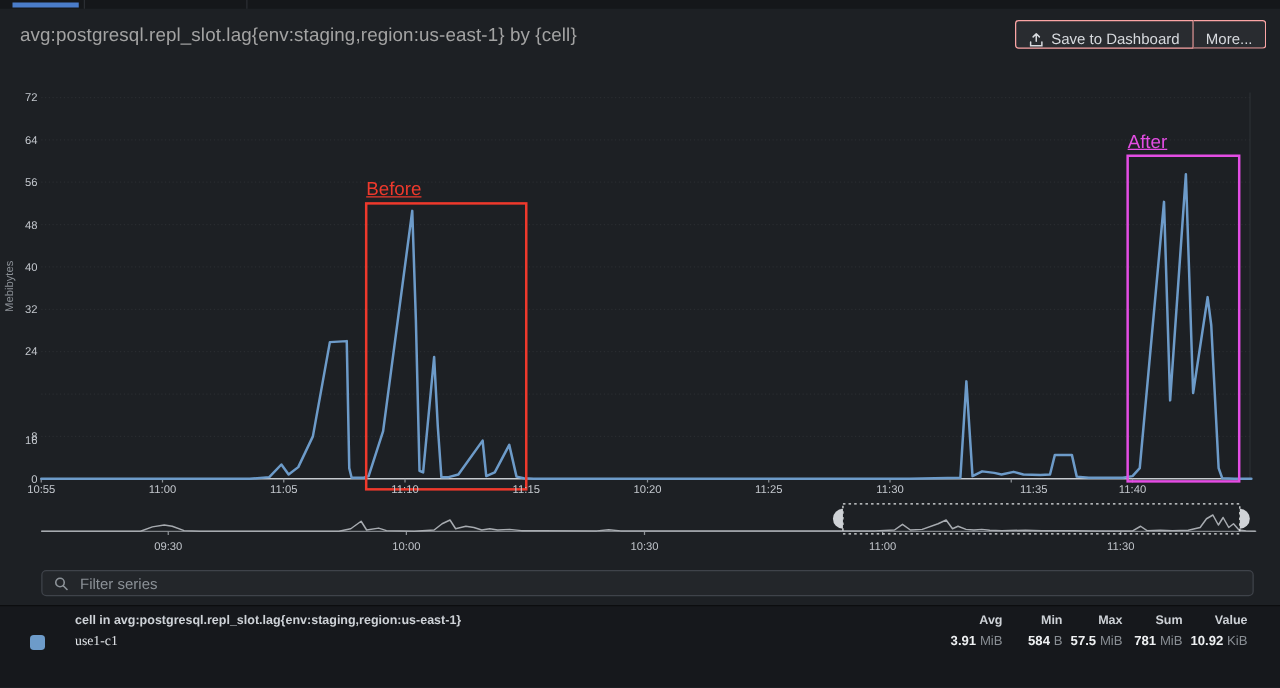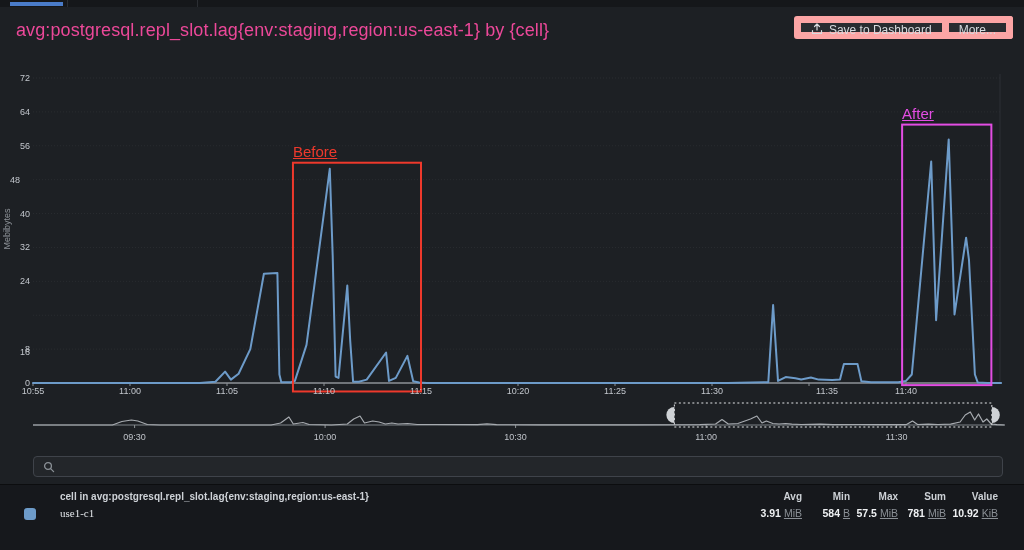--- a/index.html
+++ b/index.html
@@ -4,24 +4,24 @@
 <style>
   html,body{margin:0;padding:0;background:#1d2024;}
   .stage{position:relative;width:1024px;height:550px;background:#1d2024;overflow:hidden;
          font-family:"Liberation Sans",sans-serif;-webkit-font-smoothing:antialiased;}
   
   .topstrip{position:absolute;left:0;top:0;width:1024px;height:7px;background:#15171a;}
   .tab-indicator{position:absolute;left:10px;top:2px;width:53px;height:4px;background:#4a7cc9;}
   .tab-sep{position:absolute;top:0;width:1px;height:7px;background:#2b2e33;}
   .s1{left:67px}.s2{left:197px}
   
-  .page-title{position:absolute;left:16px;top:20px;font-size:18px;color:#ec4899;letter-spacing:.1px;}
+  .page-title{position:absolute;left:16px;top:20px;font-size:15px;color:#a3a3a3;letter-spacing:.1px;}
   .btn-group{position:absolute;right:11px;top:16px;display:flex;}
-  .btn{display:flex;align-items:flex-start;gap:6px;height:23px;padding:0 10px;background:#292c30;
-       border:7px solid #fca5a5;color:#d7dade;font-size:12px;font-family:inherit;cursor:pointer;}
+  .btn{display:flex;align-items:flex-end;gap:6px;height:23px;padding:0 10px;background:#292c30;
+       border:1px solid #fca5a5;color:#d7dade;font-size:12px;font-family:inherit;cursor:pointer;}
   .btn-left{border-radius:3px 0 0 3px;}
   .btn-right{border-radius:0 3px 3px 0;border-left:none;}
   
   svg#gfx{position:absolute;left:0;top:0;}
   .ylabel{position:absolute;left:-28px;top:224px;width:70px;text-align:center;font-size:9px;color:#8d9298;
           transform:rotate(-90deg);}
   .ytick{position:absolute;left:0;width:30px;text-align:right;font-size:9px;color:#c3c7cd;}
   .xtick{position:absolute;top:386px;font-size:9px;color:#c3c7cd;transform:translateX(-50%);white-space:nowrap;}
   .mtick{position:absolute;top:432px;font-size:9px;color:#bfc3c9;transform:translateX(-50%);white-space:nowrap;}
   .ann-label{position:absolute;font-size:15px;white-space:nowrap;text-decoration:underline;}
@@ -48,21 +48,21 @@
   .legend-title{position:absolute;left:60px;top:6px;font-size:10px;font-weight:bold;color:#ced2d7;}
   .legend-cols{position:absolute;right:26px;top:6px;display:flex;}
   .legend-cols div{width:48px;text-align:right;font-size:10px;font-weight:bold;color:#cdd1d6;}
   .legend-cols div:last-child{width:52px;}
   .legend-row-name{position:absolute;left:60px;top:22px;font-size:11px;color:#e2e5e9;font-family:Liberation Serif, serif;}
   .swatch{position:absolute;left:24px;top:23px;width:12px;height:12px;border-radius:3px;cursor:pointer;}
   .legend-vals{position:absolute;right:26px;top:22px;display:flex;}
   .legend-vals div{width:48px;text-align:right;font-size:10.5px;white-space:nowrap;}
   .legend-vals div:last-child{width:52px;}
   .num{font-weight:bold;color:#eef0f2;}
-  .unit{color:#8a8f95;margin-left:3px;text-decoration:underline;}
+  .unit{color:#8a8f95;margin-left:3px;}
 </style>
 </head>
 <body>
 
 <div class="stage">
   <div class="topstrip">
     <div class="tab-indicator"></div>
     <div class="tab-sep s1"></div>
     <div class="tab-sep s2"></div>
   </div>
@@ -120,21 +120,21 @@
     </svg>
 
   <div class="ylabel">Mebibytes</div>
   <div id="text-layer">
       <div class="ytick" style="top: 378px;">0</div>
       <div class="ytick" style="top: 344.111px;">8</div>
       <div class="ytick" style="top: 319px; margin-top: 28px;">16</div>
       <div class="ytick" style="top: 276.334px;">24</div>
       <div class="ytick" style="top: 242.445px;">32</div>
       <div class="ytick" style="top: 208.556px;">40</div>
-      <div class="ytick" style="top: 174.667px; text-align: center;">48</div>
+      <div class="ytick" style="top: 174.667px;">48</div>
       <div class="ytick" style="top: 140.778px;">56</div>
       <div class="ytick" style="top: 106.89px;">64</div>
       <div class="ytick" style="top: 73.0008px;">72</div>
       <div class="xtick" style="left: 33px;">10:55</div>
       <div class="xtick" style="left: 130px;">11:00</div>
       <div class="xtick" style="left: 227px;">11:05</div>
       <div class="xtick" style="left: 324px;">11:10</div>
       <div class="xtick" style="left: 421px;">11:15</div>
       <div class="xtick" style="left: 518px;">10:20</div>
       <div class="xtick" style="left: 615px;">11:25</div>
@@ -148,20 +148,21 @@
       <div class="mtick" style="left: 515.6px;">10:30</div>
       <div class="mtick" style="left: 706.1px;">11:00</div>
       <div class="mtick" style="left: 896.6px;">11:30</div>
     </div>
 
   <div class="filter-box">
     <svg width="12" height="12" viewBox="0 0 12 12">
       <circle cx="5" cy="5" r="3.4" stroke="#8b9197" stroke-width="1.3" fill="none"></circle>
       <path d="M7.6 7.6 L10.6 10.6" stroke="#8b9197" stroke-width="1.3" stroke-linecap="round"></path>
     </svg>
+    <input placeholder="Filter series" style="">
   </div>
 
   <div class="legend">
     <div class="legend-title">cell in avg:postgresql.repl_slot.lag{env:staging,region:us-east-1}</div>
     <div class="legend-cols" id="legend-cols">
         <div>Avg</div>
         <div>Min</div>
         <div>Max</div>
         <div>Sum</div>
         <div>Value</div>

